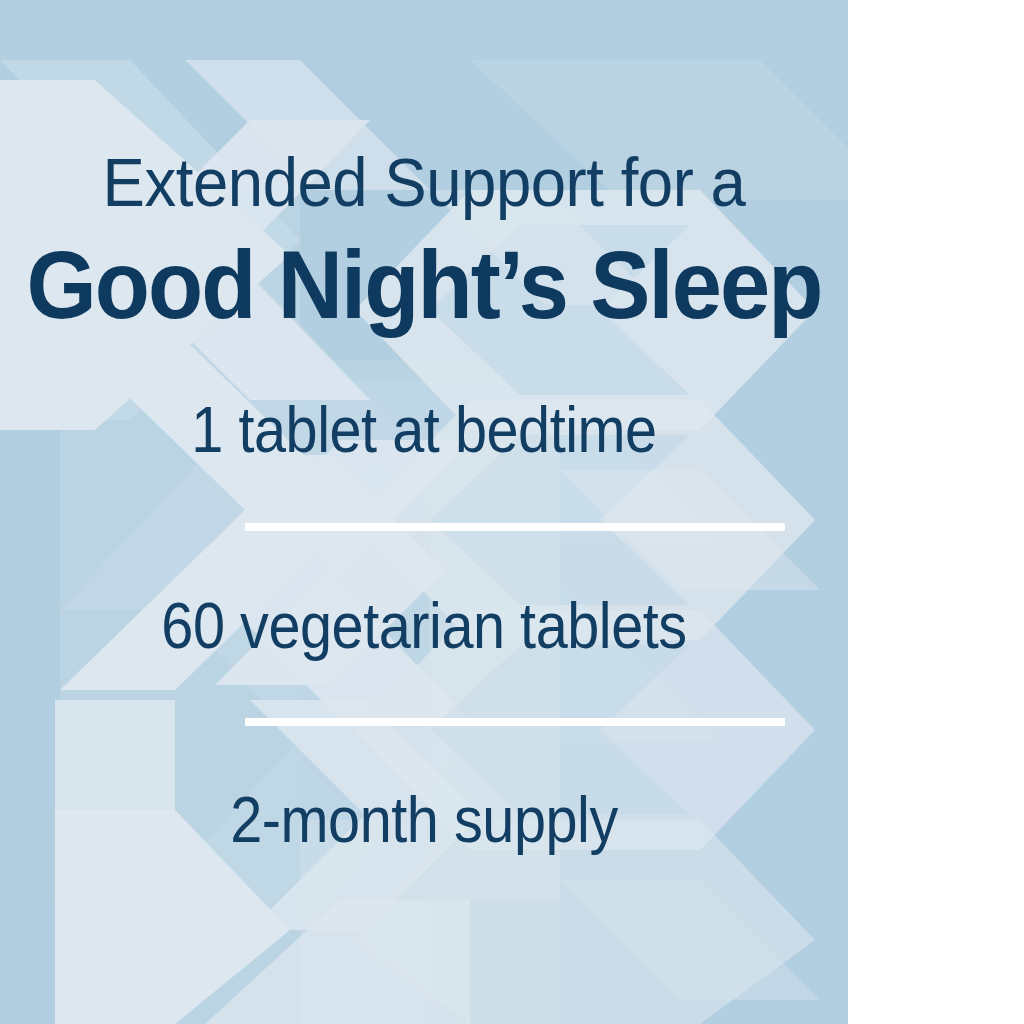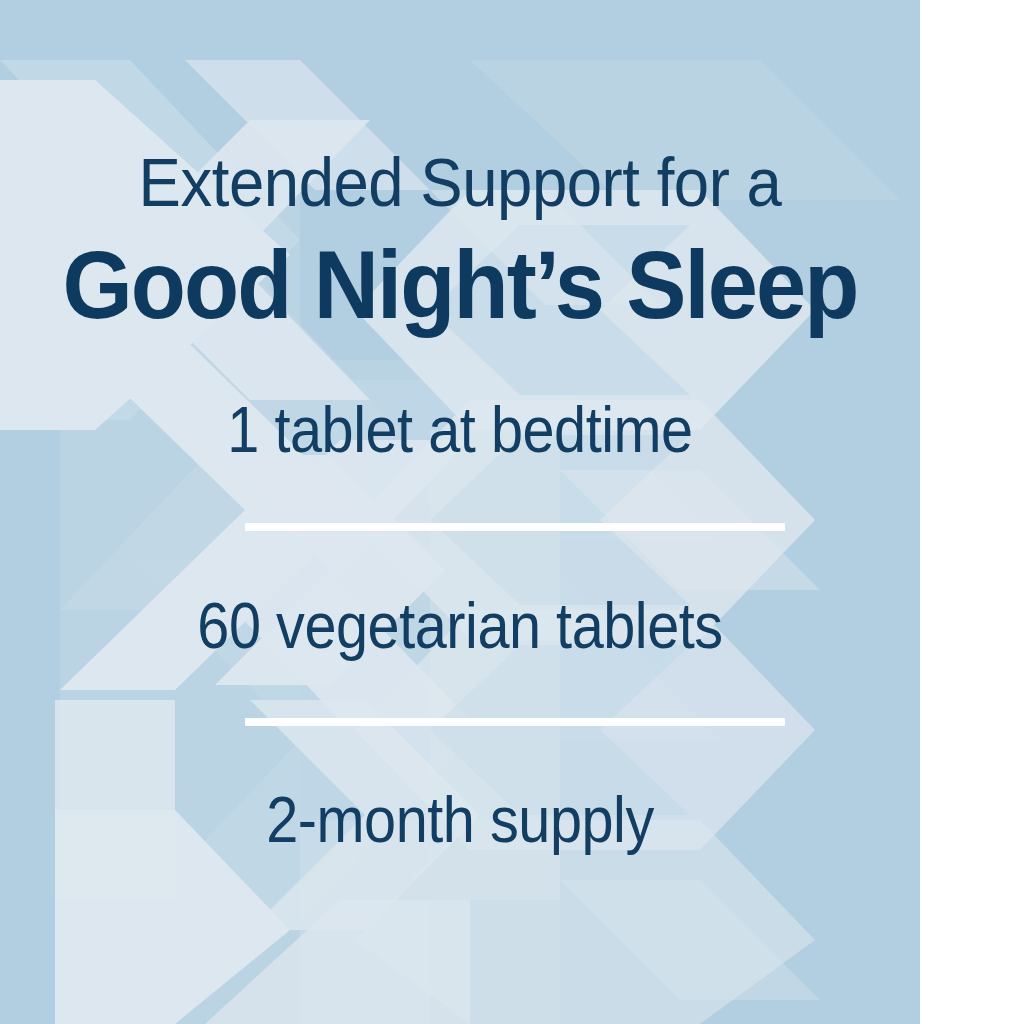--- a/index.html
+++ b/index.html
@@ -2,21 +2,21 @@
 <html><head>
 <meta charset="utf-8">
 <style>
   html, body {
     margin: 0;
     padding: 0;
     background: #ffffff;
   }
   #canvas {
     position: relative;
-    width: 920px;
+    width: 848px;
     height: 1024px;
     overflow: hidden;
     background: #b2cee1;
     font-family: "Liberation Sans", sans-serif;
   }
 
   
   #bg-pattern {
     position: absolute;
     inset: 0;

